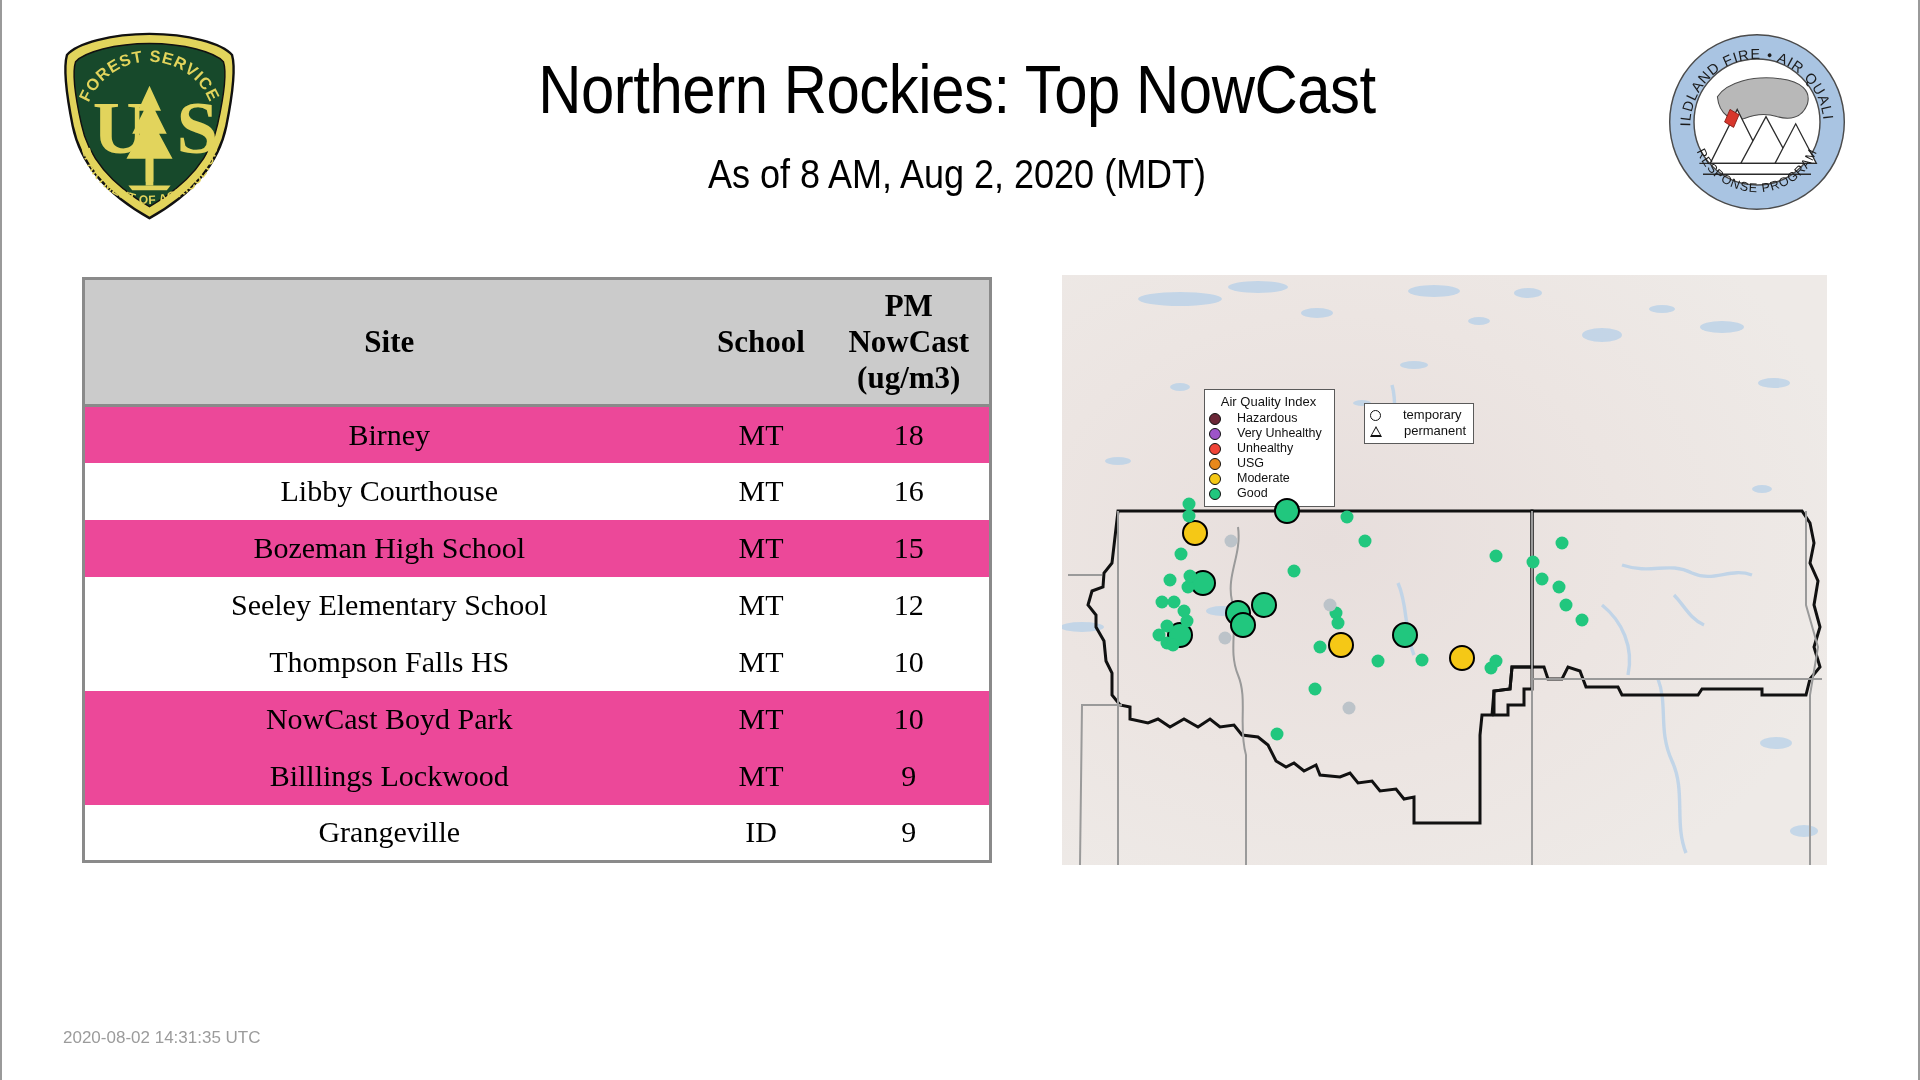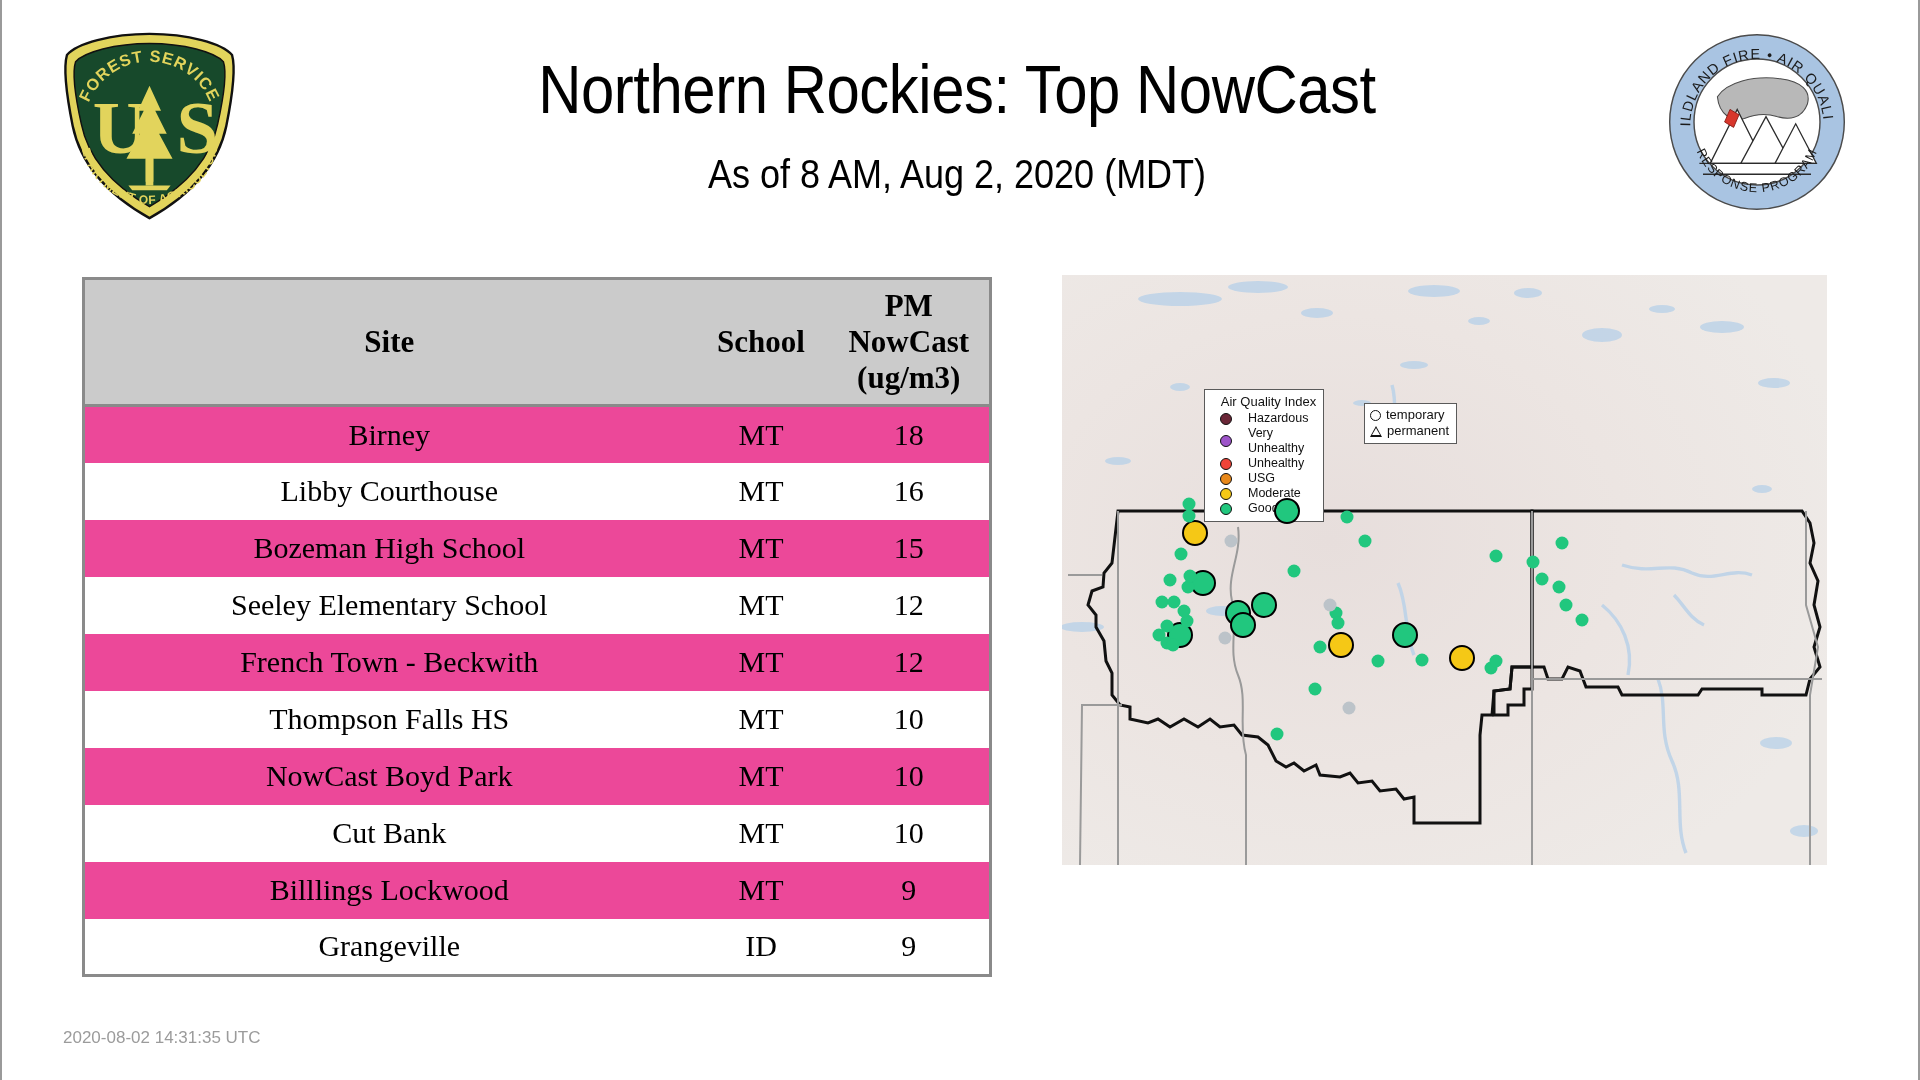--- a/index.html
+++ b/index.html
@@ -92,24 +92,24 @@
   
   #map {
     position: absolute; left: 1060px; top: 275px;
     width: 765px; height: 590px;
     background: #ece6e4;
     overflow: hidden;
   }
   #map .terrain { position:absolute; inset:0; }
   .legend-aqi {
     position: absolute; left: 142px; top: 114px;
-    width: 120px;
+    width: 131px;
     background: #fff;
     border: 1px solid #5a5a5a;
-    padding: 4px 6px 5px 15px;
+    padding: 4px 6px 5px 4px;
     font-family: "Liberation Sans", sans-serif;
   }
   .legend-aqi .lg-title {
     font-size: 13px; color: #111; text-align: center;
     margin-bottom: 2px; line-height: 15px;
   }
   .legend-aqi .lg-row {
     display: flex; align-items: center; gap: 16px;
     font-size: 12.5px; line-height: 15px; color: #111;
   }
@@ -117,21 +117,21 @@
     width: 12px; height: 12px; border-radius: 50%;
     border: 1px solid #111; flex: 0 0 auto;
   }
   .legend-shape {
     position: absolute; left: 302px; top: 128px;
     background: #fff; border: 1px solid #5a5a5a;
     padding: 3px 7px 4px 5px;
     font-family: "Liberation Sans", sans-serif;
   }
   .legend-shape .ls-row {
-    display: flex; align-items: center; gap: 5px;
+    display: flex; align-items: center; gap: 22px;
     font-size: 13px; line-height: 16px; color: #111;
   }
   .ls-circle {
     width: 11px; height: 11px; border-radius: 50%;
     border: 1.6px solid #111; background: #fff; flex: 0 0 auto;
   }
   .ls-tri {
     width: 0; height: 0; flex: 0 0 auto;
     border-left: 6px solid transparent;
     border-right: 6px solid transparent;
@@ -255,37 +255,27 @@
           <tr class="alt">
             <td>Bozeman High School</td>
             <td>MT</td>
             <td>15</td>
           </tr>
           <tr>
             <td>Seeley Elementary School</td>
             <td>MT</td>
             <td>12</td>
           </tr>
-          <tr class="alt">
-            <td>French Town - Beckwith</td>
-            <td>MT</td>
-            <td>12</td>
-          </tr>
           <tr>
             <td>Thompson Falls HS</td>
             <td>MT</td>
             <td>10</td>
           </tr>
           <tr class="alt">
             <td>NowCast Boyd Park</td>
-            <td>MT</td>
-            <td>10</td>
-          </tr>
-          <tr>
-            <td>Cut Bank</td>
             <td>MT</td>
             <td>10</td>
           </tr>
           <tr class="alt">
             <td>Billlings Lockwood</td>
             <td>MT</td>
             <td>9</td>
           </tr>
           <tr>
             <td>Grangeville</td>

